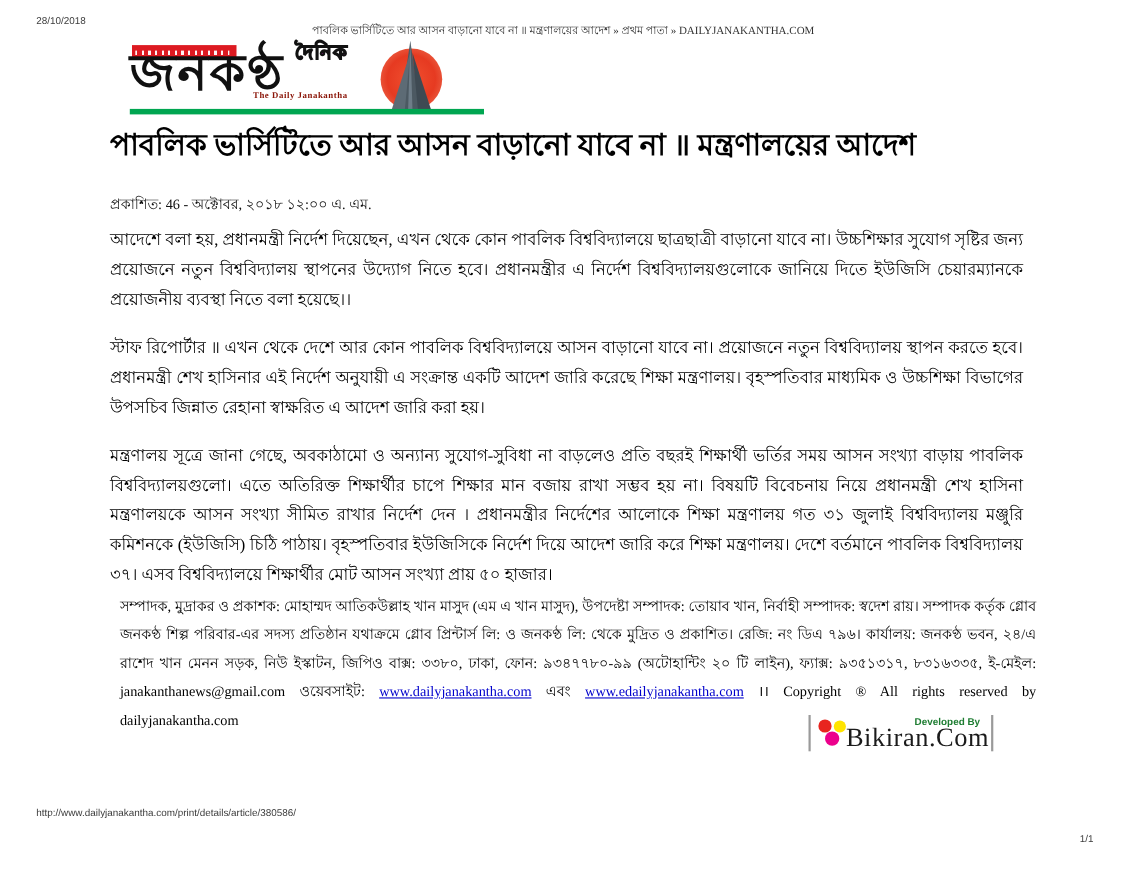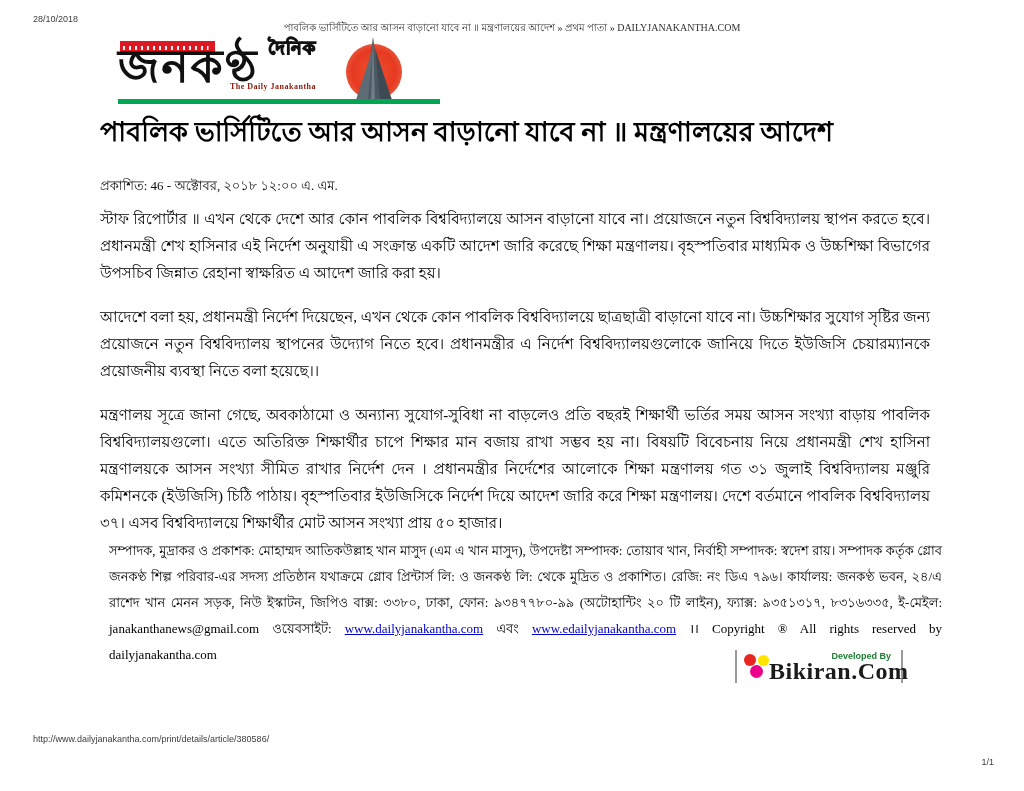--- a/index.html
+++ b/index.html
@@ -93,21 +93,21 @@
   .dev-dot.red     { left:9px;  top:6px;  width:12px; height:12px; background:#e8251f; }
   .dev-dot.yellow  { left:23px; top:7px;  width:11px; height:11px; background:#ffe400; }
   .dev-dot.magenta { left:15px; top:17px; width:13px; height:13px; background:#ec008c; }
   .dev-label {
     position:absolute; right:12px; top:3px;
     font-family:"Liberation Sans","DejaVu Sans",sans-serif;
     font-size:9px; font-weight:bold; color:#1e7d32;
   }
   .dev-name {
     position:absolute; left:34px; top:10px;
-    font-size:24px; font-weight:bold; color:#1b1b1b;
+    font-size:24px; font-weight:normal; color:#1b1b1b;
     letter-spacing:0.5px;
   }
 
   
   .print-url {
     position:absolute; left:33px; top:734px;
     font-family:"Liberation Sans","DejaVu Sans",sans-serif;
     font-size:9px; color:#3c3c3c;
   }
   .print-pagenum {
@@ -136,22 +136,22 @@
       <polygon points="33,12 50,64 38,64" fill="#3e4a53"></polygon>
       <polygon points="31,1 29,64 33,64" fill="#6e7d88"></polygon>
     </svg>
     <div class="masthead-greenbar"></div>
   </div>
 
   <h1 class="headline">পাবলিক ভার্সিটিতে আর আসন বাড়ানো যাবে না ॥ মন্ত্রণালয়ের আদেশ</h1>
   <div class="published">প্রকাশিত: 46 - অক্টোবর, ২০১৮ ১২:০০ এ. এম.</div>
 
   <div class="article-body">
+    <p>আদেশে বলা হয়, প্রধানমন্ত্রী নির্দেশ দিয়েছেন, এখন থেকে কোন পাবলিক বিশ্ববিদ্যালয়ে ছাত্রছাত্রী বাড়ানো যাবে না। উচ্চশিক্ষার সুযোগ সৃষ্টির জন্য প্রয়োজনে নতুন বিশ্ববিদ্যালয় স্থাপনের উদ্যোগ নিতে হবে। প্রধানমন্ত্রীর এ নির্দেশ বিশ্ববিদ্যালয়গুলোকে জানিয়ে দিতে ইউজিসি চেয়ারম্যানকে প্রয়োজনীয় ব্যবস্থা নিতে বলা হয়েছে।।</p>
     <p>স্টাফ রিপোর্টার ॥ এখন থেকে দেশে আর কোন পাবলিক বিশ্ববিদ্যালয়ে আসন বাড়ানো যাবে না। প্রয়োজনে নতুন বিশ্ববিদ্যালয় স্থাপন করতে হবে। প্রধানমন্ত্রী শেখ হাসিনার এই নির্দেশ অনুযায়ী এ সংক্রান্ত একটি আদেশ জারি করেছে শিক্ষা মন্ত্রণালয়। বৃহস্পতিবার মাধ্যমিক ও উচ্চশিক্ষা বিভাগের উপসচিব জিন্নাত রেহানা স্বাক্ষরিত এ আদেশ জারি করা হয়।</p>
-    <p>আদেশে বলা হয়, প্রধানমন্ত্রী নির্দেশ দিয়েছেন, এখন থেকে কোন পাবলিক বিশ্ববিদ্যালয়ে ছাত্রছাত্রী বাড়ানো যাবে না। উচ্চশিক্ষার সুযোগ সৃষ্টির জন্য প্রয়োজনে নতুন বিশ্ববিদ্যালয় স্থাপনের উদ্যোগ নিতে হবে। প্রধানমন্ত্রীর এ নির্দেশ বিশ্ববিদ্যালয়গুলোকে জানিয়ে দিতে ইউজিসি চেয়ারম্যানকে প্রয়োজনীয় ব্যবস্থা নিতে বলা হয়েছে।।</p>
     <p>মন্ত্রণালয় সূত্রে জানা গেছে, অবকাঠামো ও অন্যান্য সুযোগ-সুবিধা না বাড়লেও প্রতি বছরই শিক্ষার্থী ভর্তির সময় আসন সংখ্যা বাড়ায় পাবলিক বিশ্ববিদ্যালয়গুলো। এতে অতিরিক্ত শিক্ষার্থীর চাপে শিক্ষার মান বজায় রাখা সম্ভব হয় না। বিষয়টি বিবেচনায় নিয়ে প্রধানমন্ত্রী শেখ হাসিনা মন্ত্রণালয়কে আসন সংখ্যা সীমিত রাখার নির্দেশ দেন । প্রধানমন্ত্রীর নির্দেশের আলোকে শিক্ষা মন্ত্রণালয় গত ৩১ জুলাই বিশ্ববিদ্যালয় মঞ্জুরি কমিশনকে (ইউজিসি) চিঠি পাঠায়। বৃহস্পতিবার ইউজিসিকে নির্দেশ দিয়ে আদেশ জারি করে শিক্ষা মন্ত্রণালয়। দেশে বর্তমানে পাবলিক বিশ্ববিদ্যালয় ৩৭। এসব বিশ্ববিদ্যালয়ে শিক্ষার্থীর মোট আসন সংখ্যা প্রায় ৫০ হাজার।</p>
   </div>
 
   <div class="imprint">
     <span>সম্পাদক, মুদ্রাকর ও প্রকাশক: মোহাম্মদ আতিকউল্লাহ খান মাসুদ (এম এ খান মাসুদ), উপদেষ্টা সম্পাদক: তোয়াব খান, নির্বাহী সম্পাদক: স্বদেশ রায়। সম্পাদক কর্তৃক গ্লোব জনকণ্ঠ শিল্প পরিবার-এর সদস্য প্রতিষ্ঠান যথাক্রমে গ্লোব প্রিন্টার্স লি: ও জনকণ্ঠ লি: থেকে মুদ্রিত ও প্রকাশিত। রেজি: নং ডিএ ৭৯৬। কার্যালয়: জনকণ্ঠ ভবন, ২৪/এ রাশেদ খান মেনন সড়ক, নিউ ইস্কাটন, জিপিও বাক্স: ৩৩৮০, ঢাকা, ফোন: ৯৩৪৭৭৮০-৯৯ (অটোহান্টিং ২০ টি লাইন), ফ্যাক্স: ৯৩৫১৩১৭, ৮৩১৬৩৩৫, ই-মেইল: janakanthanews@gmail.com ওয়েবসাইট: </span><a href="#">www.dailyjanakantha.com</a><span> এবং </span><a href="#">www.edailyjanakantha.com</a><span> ।। Copyright ® All rights reserved by dailyjanakantha.com</span>
   </div>
 
   <div class="dev-badge">
     <div class="dev-bar left"></div>
     <div class="dev-bar right"></div>

